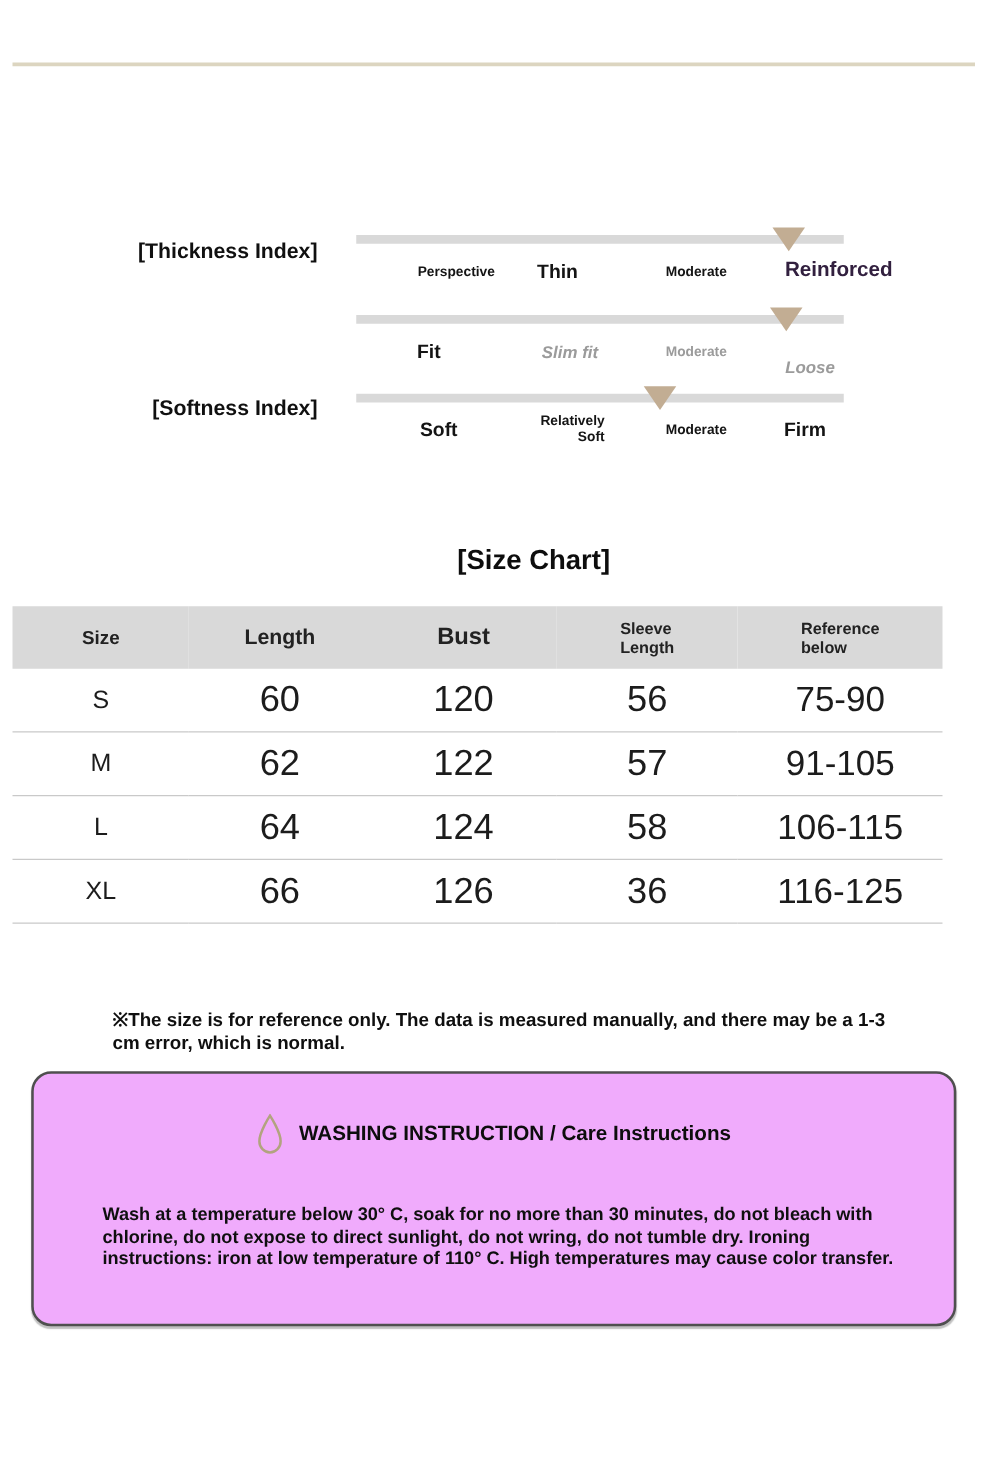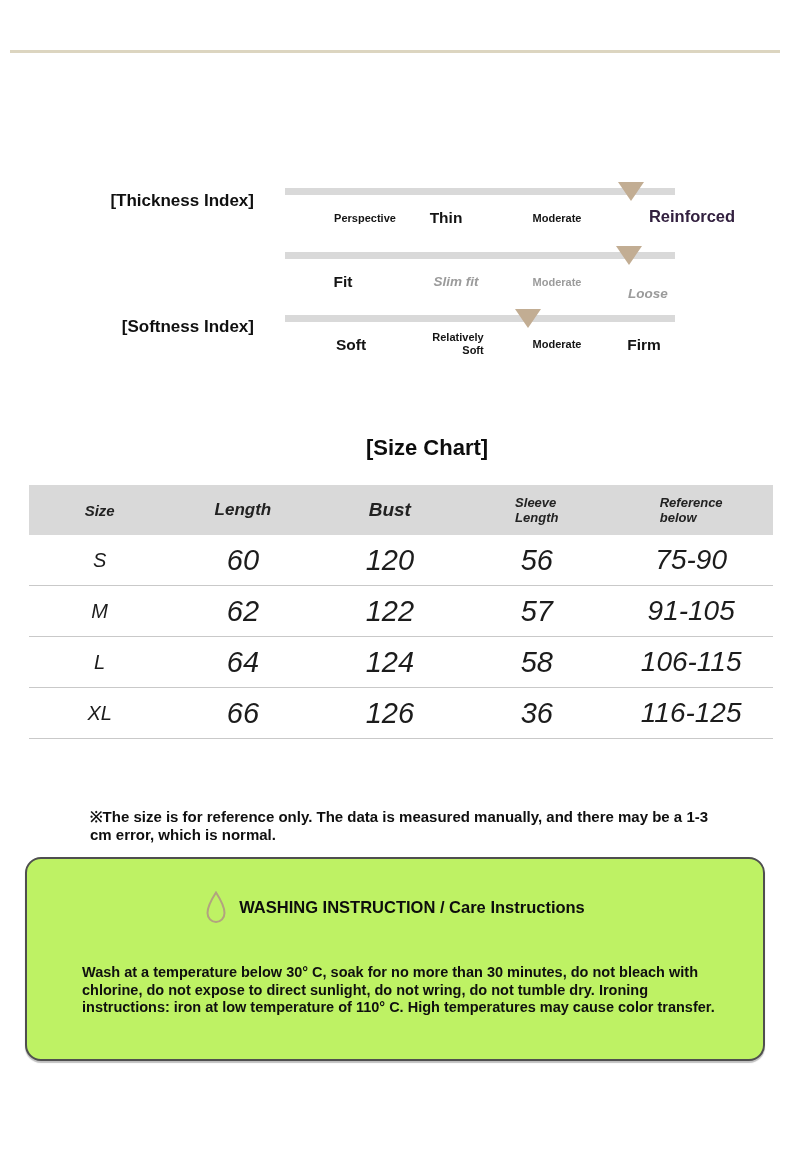--- a/index.html
+++ b/index.html
@@ -49,39 +49,38 @@
     color: #141414;
     white-space: pre-line;
     text-align: right;
     line-height: 13px;
     padding-left: 44px;
   }
   .opt-sm { font-size: 11px; }
   .opt-md { font-size: 13.5px; line-height: 15px; font-style: italic; }
   .opt-lg { font-size: 15.5px; line-height: 17px; }
   .opt.gray { color: #9b9b9b; }
-  .opt.accent { color: #32203f; font-size: 16.5px; margin-left: 21px; }
+  .opt.accent { color: #32203f; font-size: 16.5px; }
 
   
   .chart-title {
     position: absolute;
     top: 435px; left: 0; width: 100%;
     text-align: center;
     font-size: 22px;
     font-weight: bold;
     color: #0d0d0d;
     padding-left: 32px;
   }
   .size-table {
     position: absolute;
-    top: 485px; left: 29px;
+    top: 485px; left: 10px;
     width: 744px;
     border-collapse: collapse;
     table-layout: fixed;
-    font-style: italic;
   }
   .size-table thead th {
     background: #d9d9d9;
     height: 48px;
     font-weight: bold;
     vertical-align: middle;
     text-align: center;
     color: #222;
   }
   .size-table thead th .hwrap {
@@ -116,21 +115,21 @@
   }
 
   
   .care-box {
     position: absolute;
     top: 857px; left: 25px;
     width: 736px; height: 200px;
     border: 2px solid #4f4f4f;
     border-radius: 16px;
     box-shadow: 0 2px 1px rgba(0,0,0,0.25);
-    background: #bef264;
+    background: #f0abfc;
   }
   .care-header {
     position: absolute;
     top: 32px; left: 0; width: 100%;
     display: flex;
     justify-content: center;
     align-items: center;
     gap: 12px;
   }
   .care-title {

